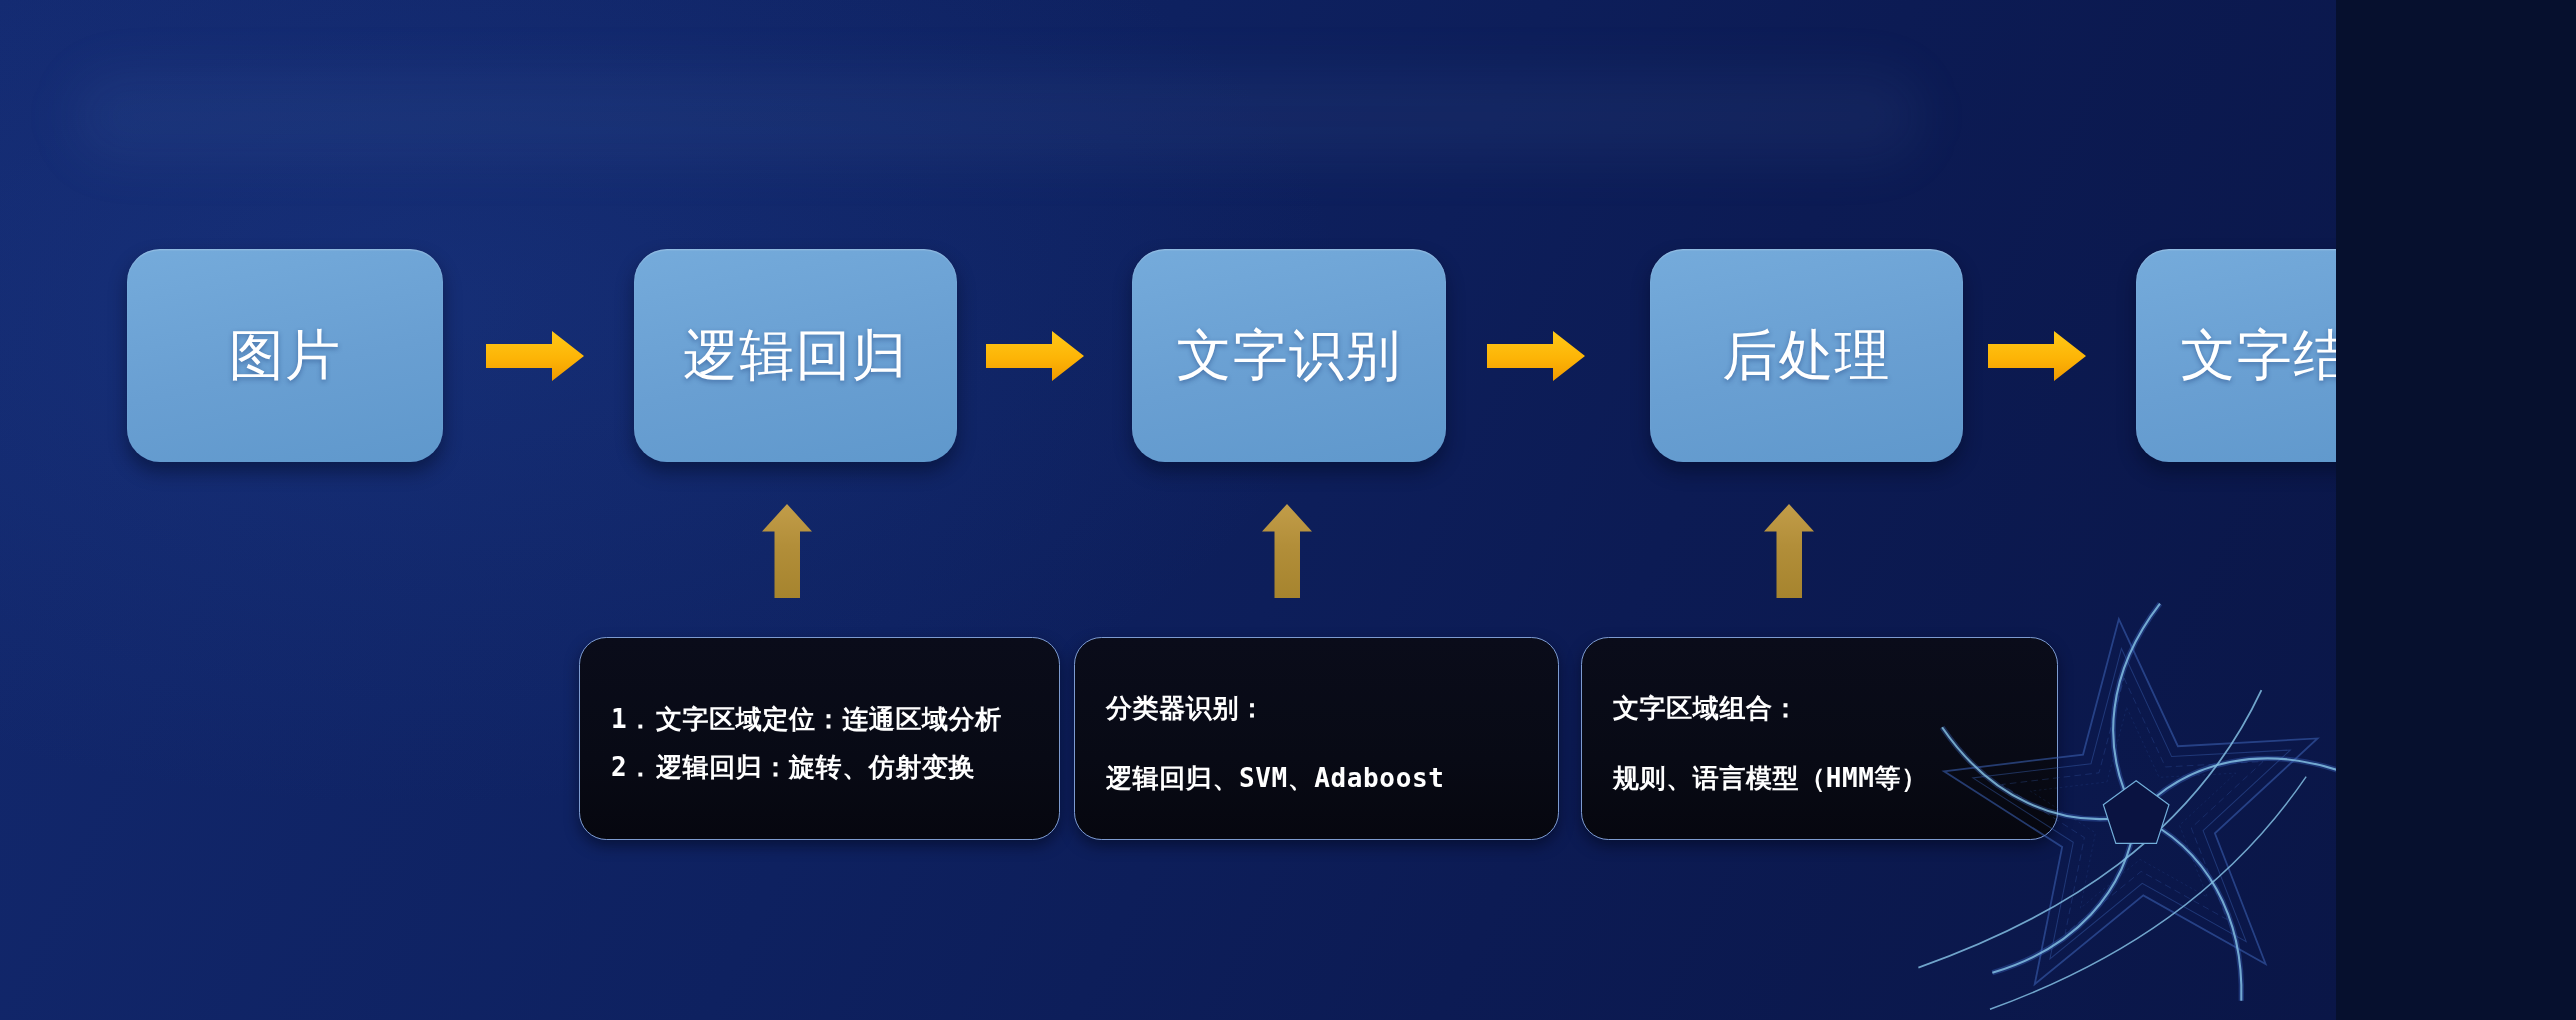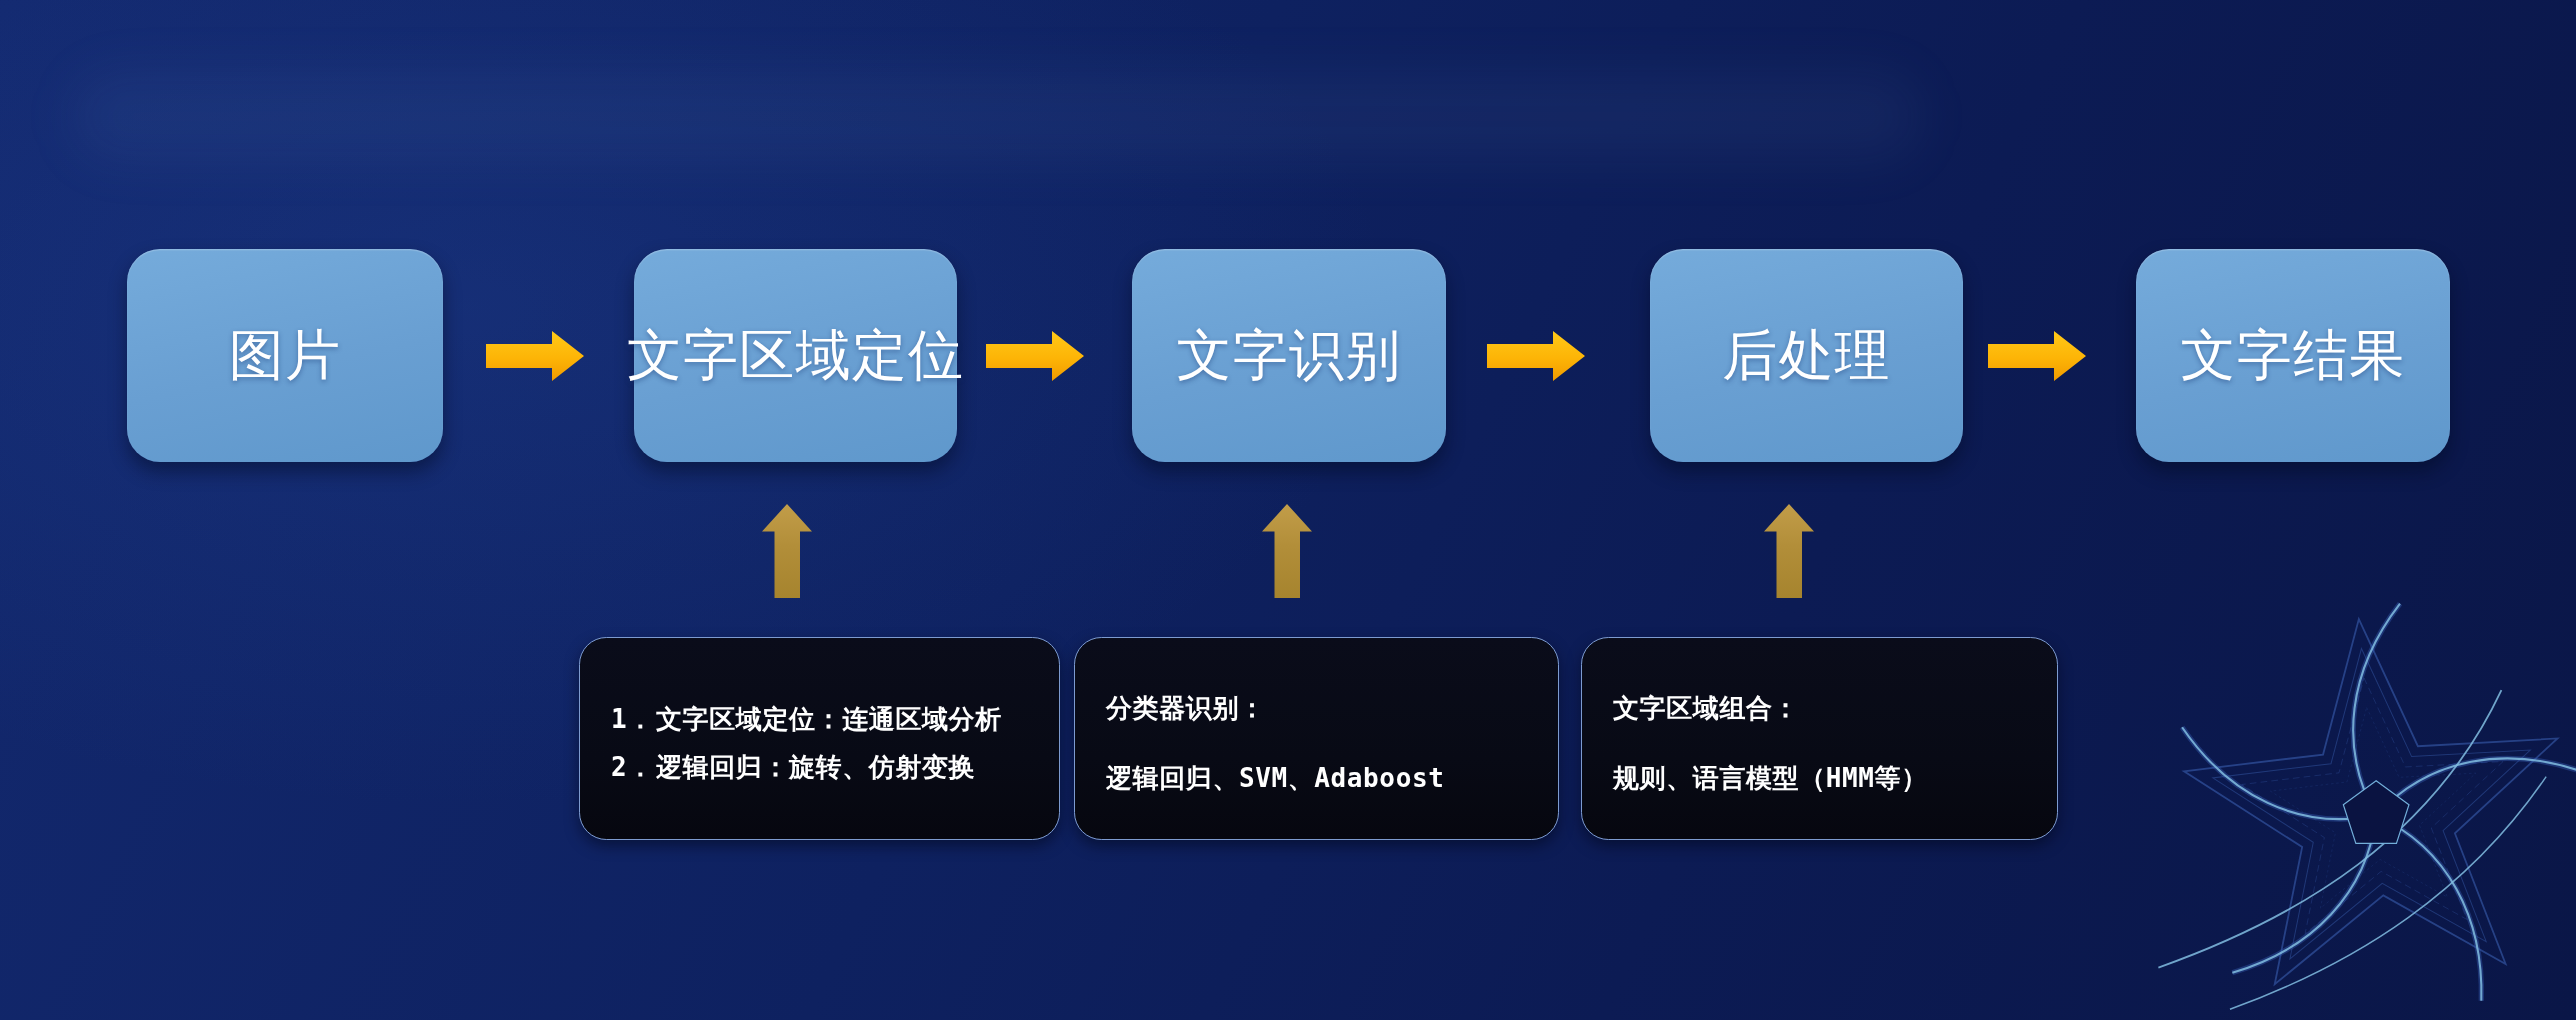--- a/index.html
+++ b/index.html
@@ -1,19 +1,19 @@
 <!DOCTYPE html>
 <html style="--bg-top-left: #13296f; --bg-mid: #0e2160; --bg-bottom-right: #0a1647; --box-fill-top: #75abdb; --box-fill-bottom: #5f98cc; --box-label: #ffffff; --flow-arrow-top: #ffc918; --flow-arrow-bottom: #f09a00; --up-arrow-top: #c29d49; --up-arrow-bottom: #a6842e; --note-bg: #080a15; --note-border: #7d9bd0; --note-text: #ffffff; --deco-line: #3a5fb0; --deco-accent: #8fd0f2;font-size:9.5px"><head>
 <meta charset="utf-8">
 <style>
   html,body{margin:0;padding:0;background:#06102e;}
   *{box-sizing:border-box;}
   #stage{
     position:relative;
-    width:2576px;height:1021px;
+    width:2336px;height:1021px;
     overflow:hidden;
     font-family:"Liberation Sans",sans-serif;
     background:
       radial-gradient(1550px 835px at 18% 30%, rgba(40,80,170,0.22), rgba(0,0,0,0) 60%),
       linear-gradient(115deg,
         var(--bg-top-left,#13296f) 0%,
         var(--bg-mid,#0e2160) 42%,
         #0c1b54 68%,
         var(--bg-bottom-right,#0a1647) 100%);
   }
@@ -109,21 +109,21 @@
 <div id="stage">
 
   <div class="top-glow"></div>
 
   <div class="step s1">
     <span class="lbl">图片</span>
   </div>
   <div class="harrow a1"></div>
 
   <div class="step s2">
-    <span class="lbl">文字区域定位</span>
+    <span class="lbl">逻辑回归</span>
   </div>
   <div class="harrow a2"></div>
 
   <div class="step s3">
     <span class="lbl">文字识别</span>
   </div>
   <div class="harrow a3"></div>
 
   <div class="step s4">
     <span class="lbl">后处理</span>

